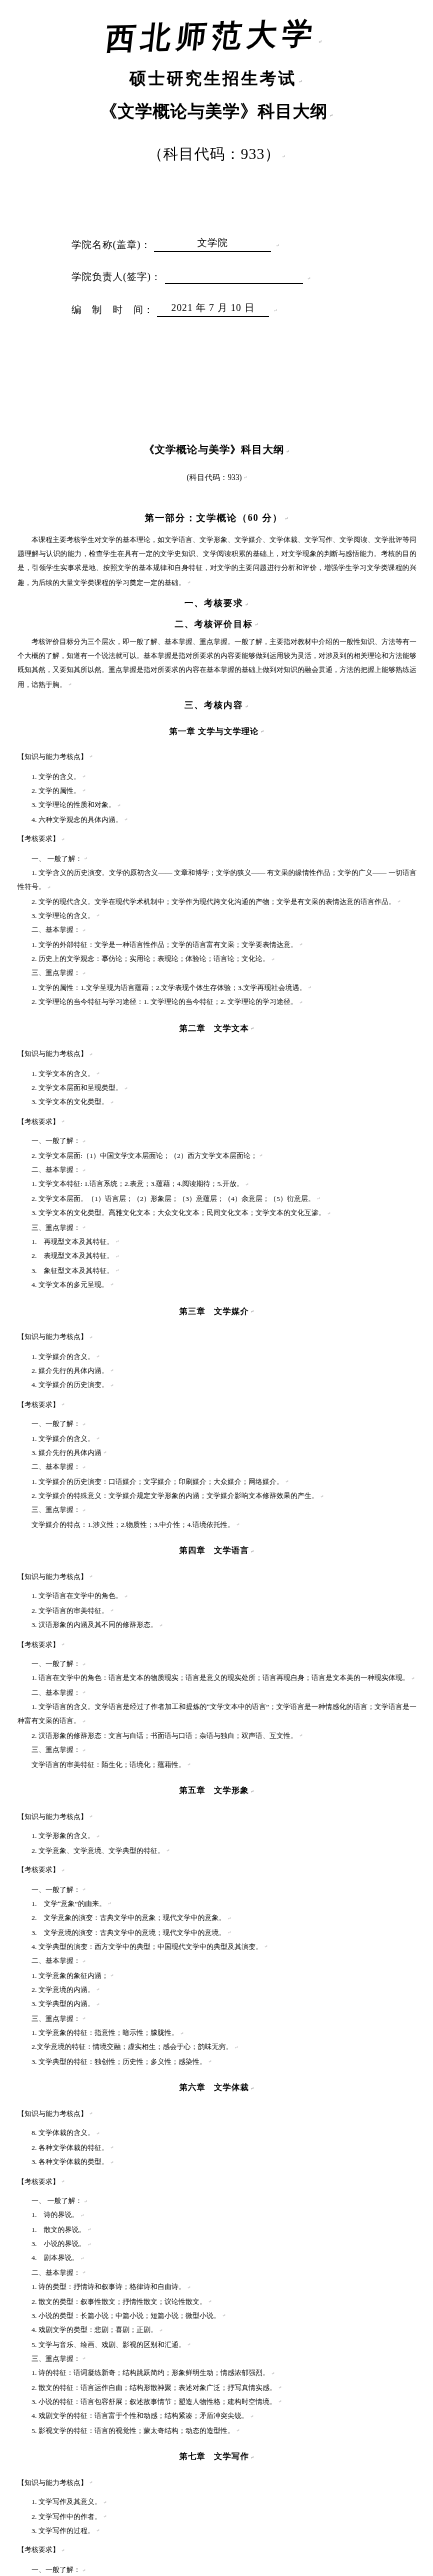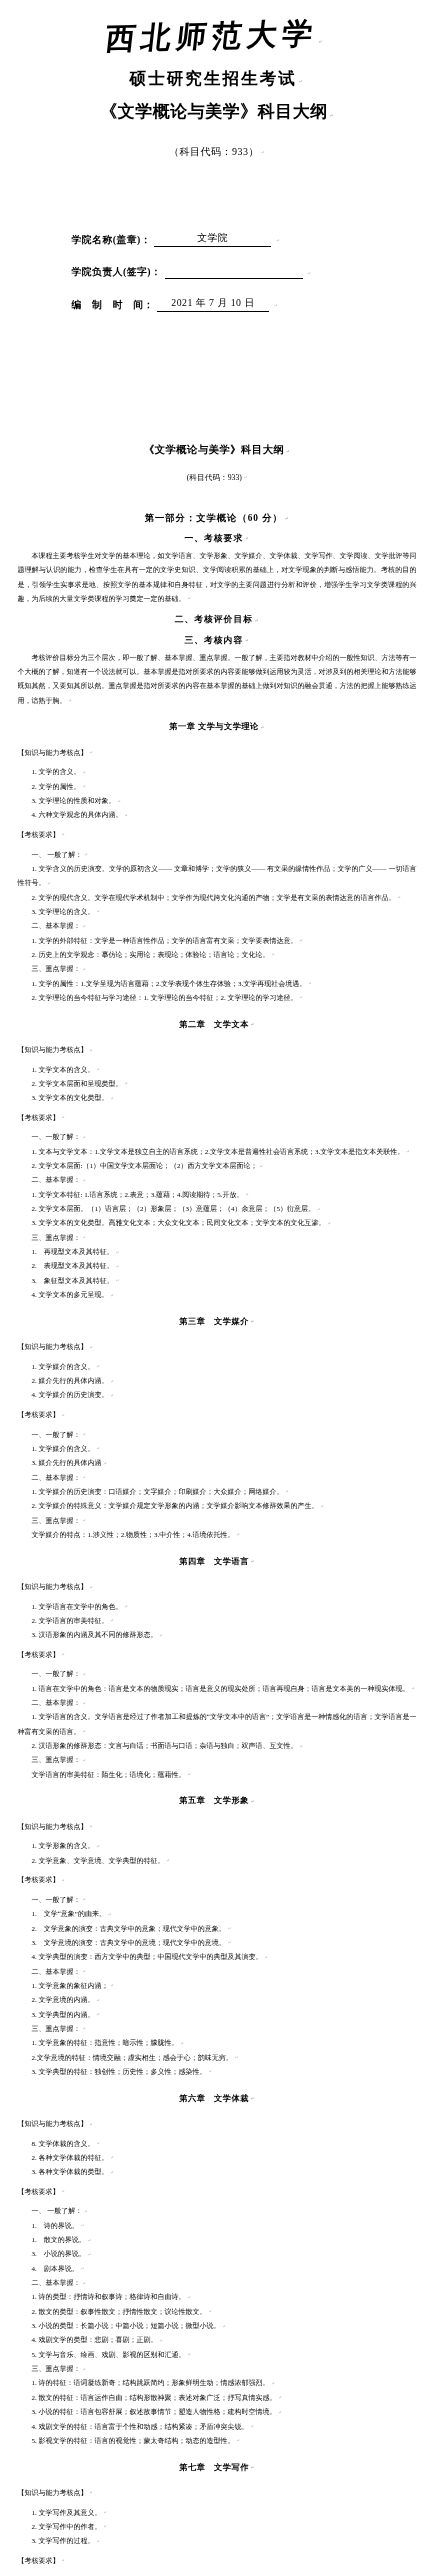--- a/index.html
+++ b/index.html
@@ -4,24 +4,24 @@
 <style>
   html,body{margin:0;padding:0;background:#fff;}
   .page{width:434px;min-height:3495px;margin:0 auto;background:#fff;color:#000;
         font-family:"Liberation Serif","DejaVu Serif",serif;overflow:hidden;}
   
   .cover{height:439px;box-sizing:border-box;padding-top:15.5px;text-align:center;}
   .logo{display:inline-block;font-family:"DejaVu Serif",serif;font-size:30px;font-weight:bold;
         letter-spacing:5.2px;transform:skewX(-8deg) rotate(-1.5deg);margin-bottom:3.1px;}
   .exam-title{font-size:16.5px;font-weight:bold;letter-spacing:2.1px;margin-top:8.2px;}
   .subject-title{font-size:17px;font-weight:bold;letter-spacing:0.5px;margin-top:10.3px;}
-  .subject-code{font-size:10px;margin-top:21.6px;letter-spacing:0.5px;}
+  .subject-code{font-size:15px;margin-top:21.6px;letter-spacing:0.5px;}
   .form{margin:73px auto 0;width:291px;text-align:left;}
   .field-row{margin-bottom:17.5px;font-size:9.8px;letter-spacing:0.5px;white-space:nowrap;}
-  .flabel{display:inline-block;font-weight:bold;}
+  .flabel{display:inline-block;}
   .value-line{display:inline-block;border-bottom:0.8px solid #000;text-align:center;
               height:14px;vertical-align:bottom;margin-left:3.1px;}
   .f1 .value-line{width:117px;}
   .f2 .value-line{width:138px;}
   .f3 .value-line{width:112px;}
   
   .content{padding:0 17.5px 20.6px 17.5px;font-size:7px;}
   .blk::after,.pm::after{content:"↵";color:#a9a9a9;font-size:4.6px;margin-left:1.5px;vertical-align:0.5px;}
   .doc-title{text-align:center;font-size:10.3px;font-weight:bold;letter-spacing:0.5px;
              padding-top:4.1px;margin-bottom:15.5px;}
@@ -56,25 +56,25 @@
       <div class="field-row f3 pm">
         <span class="flabel">编　制　时　间：</span><span class="value-line">2021 年 7 月 10 日</span>
       </div>
     </div>
   </section>
 
   <section class="content" id="doc-body">
       <div class="blk doc-title">《文学概论与美学》科目大纲</div>
       <div class="blk doc-subtitle">(科目代码：933)</div>
       <div class="blk part-heading">第一部分：文学概论（60 分）</div>
+      <div class="blk paragraph">本课程主要考核学生对文学的基本理论，如文学语言、文学形象、文学媒介、文学体裁、文学写作、文学阅读、文学批评等问题理解与认识的能力，检查学生在具有一定的文学史知识、文学阅读积累的基础上，对文学现象的判断与感悟能力。考核的目的是，引领学生实事求是地、按照文学的基本规律和自身特征，对文学的主要问题进行分析和评价，增强学生学习文学类课程的兴趣，为后续的大量文学类课程的学习奠定一定的基础。</div>
       <div class="blk section-heading">一、考核要求</div>
-      <div class="blk paragraph">本课程主要考核学生对文学的基本理论，如文学语言、文学形象、文学媒介、文学体裁、文学写作、文学阅读、文学批评等问题理解与认识的能力，检查学生在具有一定的文学史知识、文学阅读积累的基础上，对文学现象的判断与感悟能力。考核的目的是，引领学生实事求是地、按照文学的基本规律和自身特征，对文学的主要问题进行分析和评价，增强学生学习文学类课程的兴趣，为后续的大量文学类课程的学习奠定一定的基础。</div>
       <div class="blk section-heading">二、考核评价目标</div>
+      <div class="blk paragraph">考核评价目标分为三个层次，即一般了解、基本掌握、重点掌握。一般了解，主要指对教材中介绍的一般性知识、方法等有一个大概的了解，知道有一个说法就可以。基本掌握是指对所要求的内容要能够做到运用较为灵活，对涉及到的相关理论和方法能够既知其然，又要知其所以然。重点掌握是指对所要求的内容在基本掌握的基础上做到对知识的融会贯通，方法的把握上能够熟练运用，谙熟于胸。</div>
       <div class="blk section-heading">三、考核内容</div>
-      <div class="blk paragraph">考核评价目标分为三个层次，即一般了解、基本掌握、重点掌握。一般了解，主要指对教材中介绍的一般性知识、方法等有一个大概的了解，知道有一个说法就可以。基本掌握是指对所要求的内容要能够做到运用较为灵活，对涉及到的相关理论和方法能够既知其然，又要知其所以然。重点掌握是指对所要求的内容在基本掌握的基础上做到对知识的融会贯通，方法的把握上能够熟练运用，谙熟于胸。</div>
       <div class="blk chapter-heading">第一章 文学与文学理论</div>
       <div class="blk bracket">【知识与能力考核点】</div>
       <div class="blk item">1. 文学的含义。</div>
       <div class="blk item">2. 文学的属性。</div>
       <div class="blk item">3. 文学理论的性质和对象。</div>
       <div class="blk item">4. 六种文学观念的具体内涵。</div>
       <div class="blk bracket">【考核要求】</div>
       <div class="blk item">一、 一般了解：</div>
       <div class="blk item">1. 文学含义的历史演变。文学的原初含义—— 文章和博学；文学的狭义—— 有文采的缘情性作品；文学的广义—— 一切语言性符号。</div>
       <div class="blk item">2. 文学的现代含义。文学在现代学术机制中；文学作为现代跨文化沟通的产物；文学是有文采的表情达意的语言作品。</div>
@@ -85,21 +85,20 @@
       <div class="blk item">三、重点掌握：</div>
       <div class="blk item">1. 文学的属性：1.文学呈现为语言蕴藉；2.文学表现个体生存体验；3.文学再现社会境遇。</div>
       <div class="blk item">2. 文学理论的当今特征与学习途径：1. 文学理论的当今特征；2. 文学理论的学习途径。</div>
       <div class="blk chapter-heading">第二章　文学文本</div>
       <div class="blk bracket">【知识与能力考核点】</div>
       <div class="blk item">1. 文学文本的含义。</div>
       <div class="blk item">2. 文学文本层面和呈现类型。</div>
       <div class="blk item">3. 文学文本的文化类型。</div>
       <div class="blk bracket">【考核要求】</div>
       <div class="blk item">一、一般了解：</div>
-      <div class="blk item">1. 文本与文学文本：1.文学文本是独立自主的语言系统；2.文学文本是普遍性社会语言系统；3.文学文本是指文本关联性。</div>
       <div class="blk item">2. 文学文本层面:（1）中国文学文本层面论；（2）西方文学文本层面论；</div>
       <div class="blk item">二、基本掌握：</div>
       <div class="blk item">1. 文学文本特征: 1.语言系统；2.表意；3.蕴藉；4.阅读期待；5.开放。</div>
       <div class="blk item">2. 文学文本层面。（1）语言层；（2）形象层；（3）意蕴层；（4）余意层；（5）衍意层。</div>
       <div class="blk item">3. 文学文本的文化类型。高雅文化文本；大众文化文本；民间文化文本；文学文本的文化互渗。</div>
       <div class="blk item">三、重点掌握：</div>
       <div class="blk item">1.　再现型文本及其特征。</div>
       <div class="blk item">2.　表现型文本及其特征。</div>
       <div class="blk item">3.　象征型文本及其特征。</div>
       <div class="blk item">4. 文学文本的多元呈现。</div>

